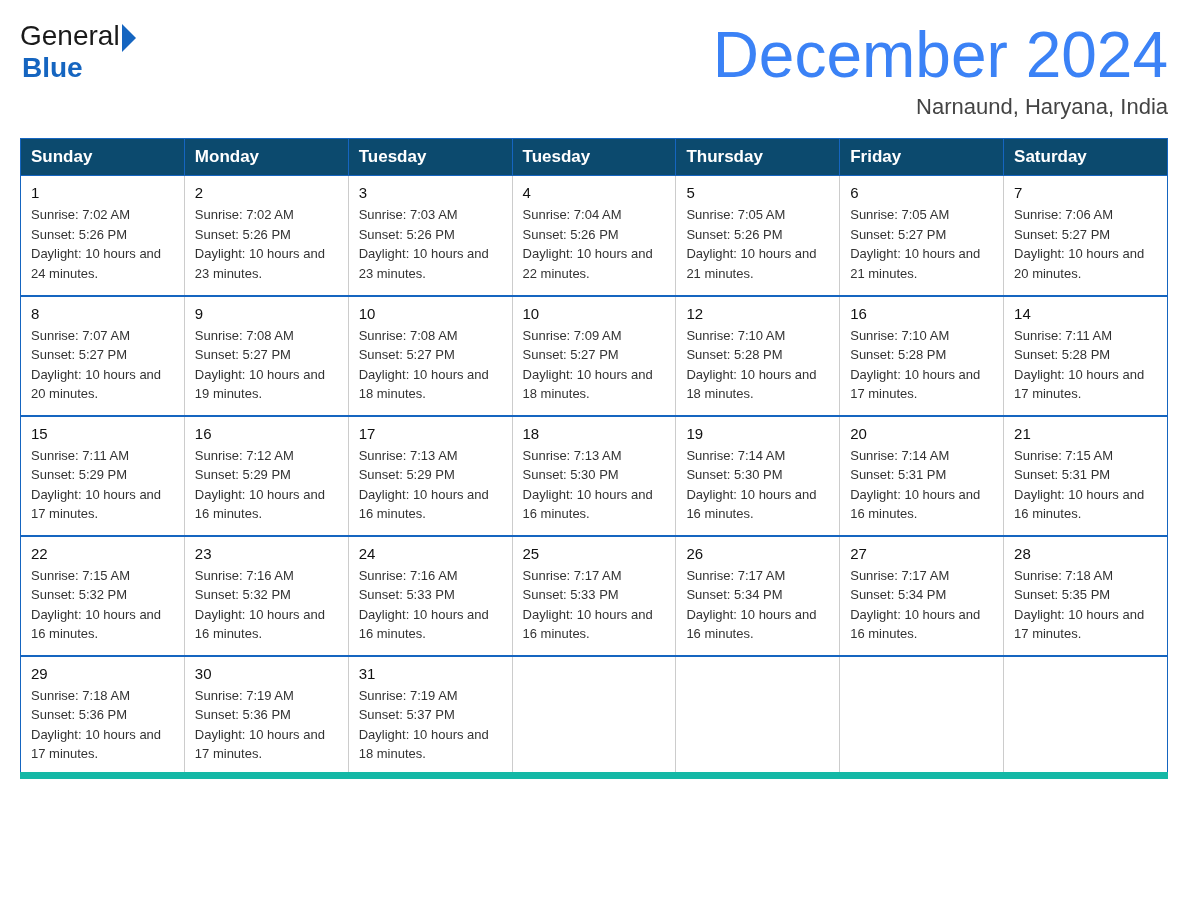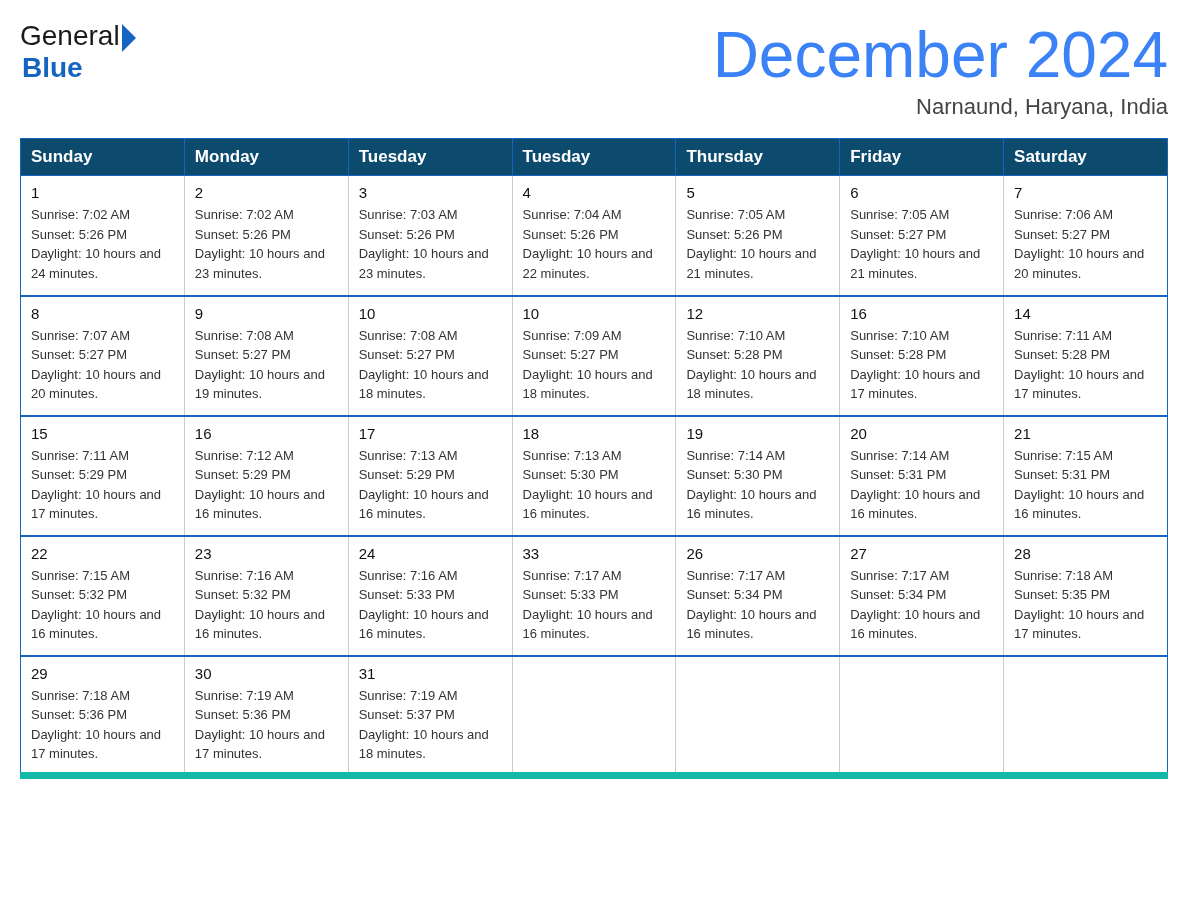--- a/index.html
+++ b/index.html
@@ -234,21 +234,21 @@
         </td>
         <td>
           <span class="day-number">23</span>
           <span class="day-info">Sunrise: 7:16 AM<br>Sunset: 5:32 PM<br>Daylight: 10 hours and 16 minutes.</span>
         </td>
         <td>
           <span class="day-number">24</span>
           <span class="day-info">Sunrise: 7:16 AM<br>Sunset: 5:33 PM<br>Daylight: 10 hours and 16 minutes.</span>
         </td>
         <td>
-          <span class="day-number">33</span>
+          <span class="day-number">25</span>
           <span class="day-info">Sunrise: 7:17 AM<br>Sunset: 5:33 PM<br>Daylight: 10 hours and 16 minutes.</span>
         </td>
         <td>
           <span class="day-number">26</span>
           <span class="day-info">Sunrise: 7:17 AM<br>Sunset: 5:34 PM<br>Daylight: 10 hours and 16 minutes.</span>
         </td>
         <td>
           <span class="day-number">27</span>
           <span class="day-info">Sunrise: 7:17 AM<br>Sunset: 5:34 PM<br>Daylight: 10 hours and 16 minutes.</span>
         </td>

